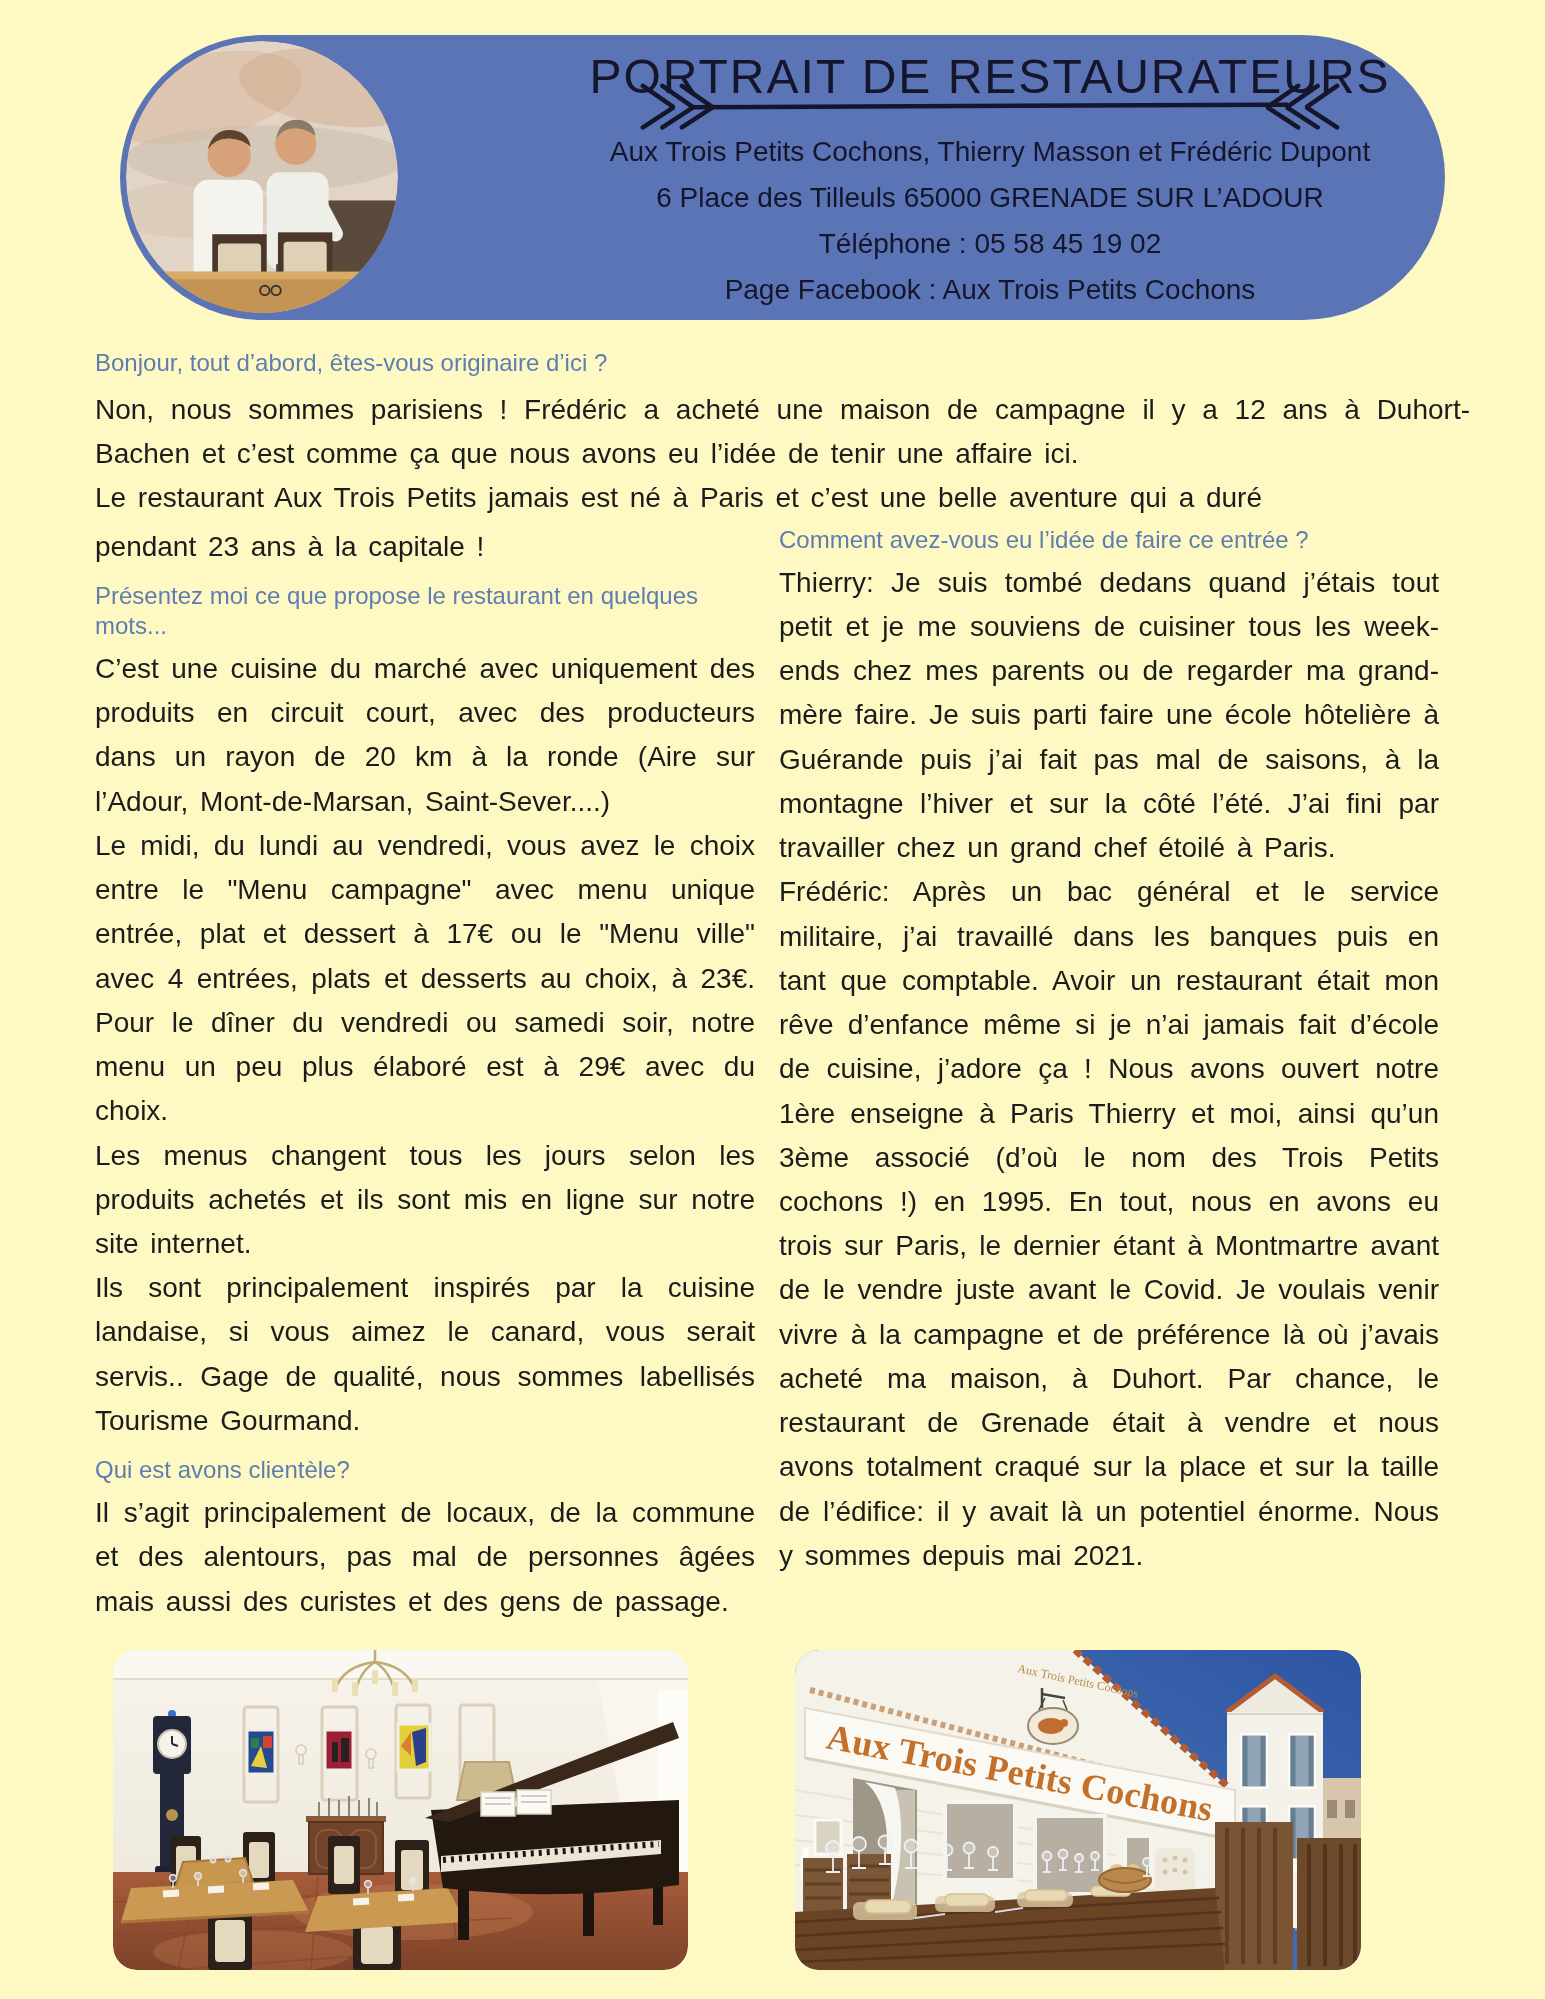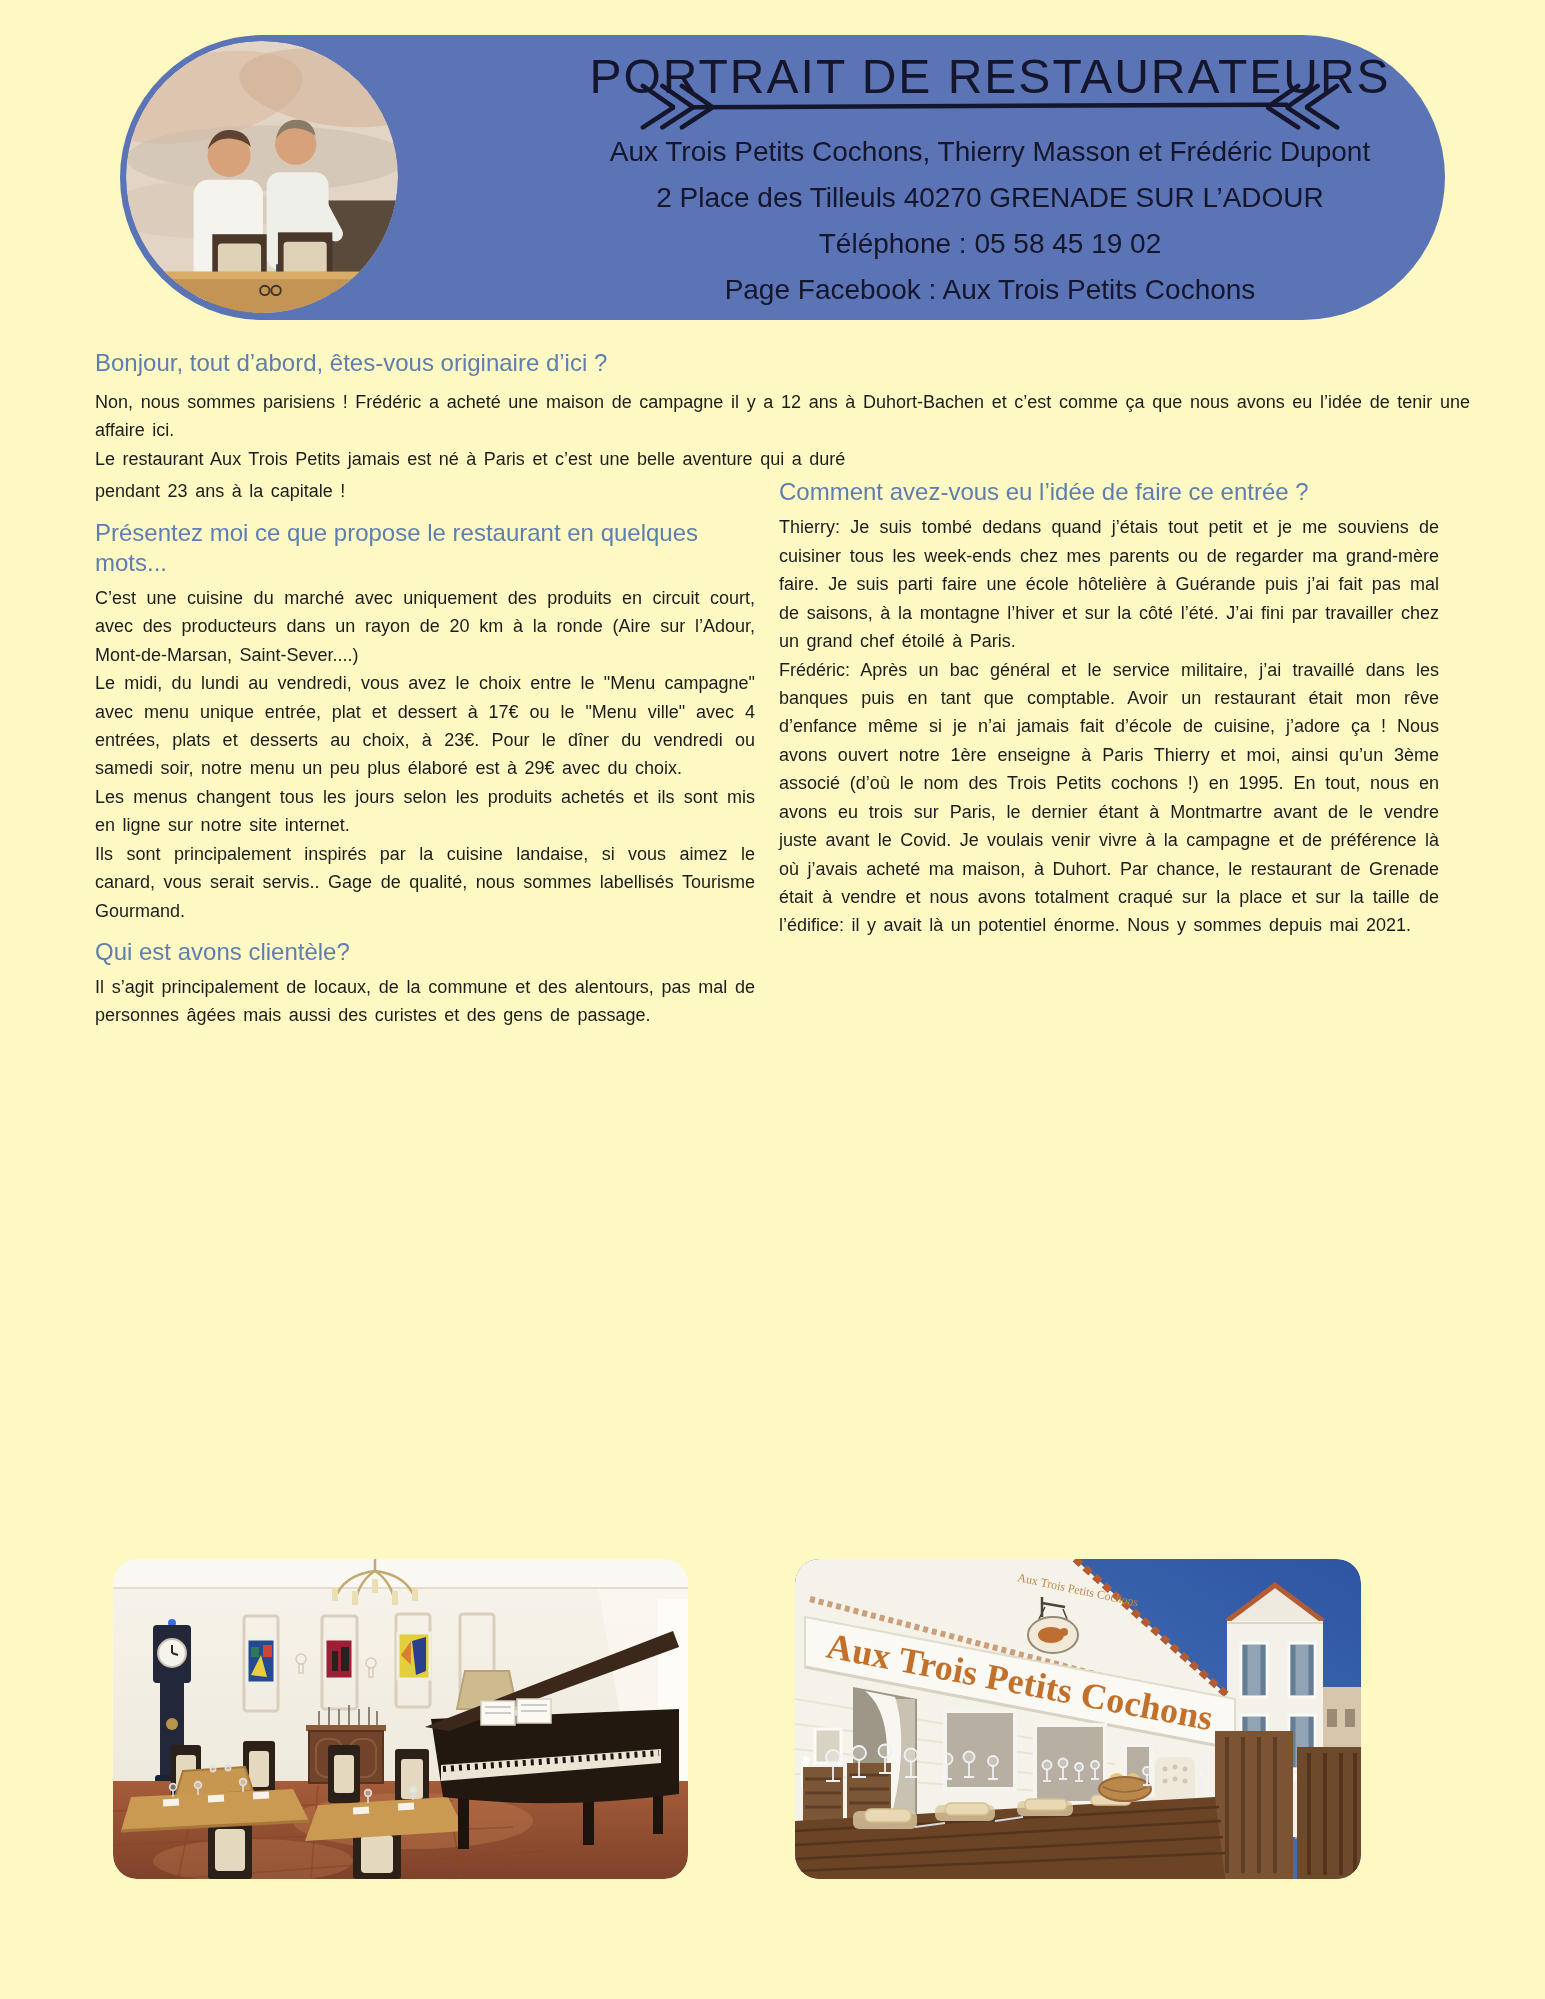--- a/index.html
+++ b/index.html
@@ -13,21 +13,21 @@
   .htext{position:absolute;left:320px;top:14px;width:1100px;text-align:center;color:#15152b;}
   .title{font-size:48px;line-height:1.15;letter-spacing:2px;font-weight:400;white-space:nowrap;}
   .arrow-svg{display:block;width:1080px;height:52px;margin:-26px auto 0 auto;}
   .subtitle{font-size:28px;margin-top:6px;white-space:nowrap;}
   .hline{font-size:28px;margin-top:14px;white-space:nowrap;}
 
   
   .main{position:absolute;left:95px;top:348px;width:1375px;}
   h2{font-weight:400;color:#5e7db1;font-size:24px;line-height:1.25;margin:0;}
   .q1{margin:0 0 10px 0;}
-  p.body{font-size:18px;line-height:1.58;margin:0;text-align:justify;word-spacing:0.14em;}
+  p.body{font-size:28px;line-height:1.58;margin:0;text-align:justify;word-spacing:0.14em;}
   .columns{display:grid;grid-template-columns:660px 660px;column-gap:24px;min-height:1402px;margin-top:4px;}
   .col{display:flex;flex-direction:column;}
   .col h2.mid{margin:12px 0 6px 0;}
   figure{margin:auto 0 0 18px;padding:0;padding-top:26px;}
   figure.right{margin-left:16px;}
   .photo{display:block;border-radius:24px;}
 </style>
 </head>
 <body>
 
@@ -87,21 +87,21 @@
           <path d="M84 45 L996 41"></path>
           <path d="M6 12 L52 44 M6 76 L52 46"></path>
           <path d="M36 12 L82 44 M36 76 L82 46"></path>
           <path d="M66 12 L112 44 M66 76 L112 46"></path>
           <path d="M1074 12 L1028 44 M1074 76 L1028 46"></path>
           <path d="M1044 12 L998 44 M1044 76 L998 46"></path>
           <path d="M1014 12 L968 44 M1014 76 L968 46"></path>
         </g>
       </svg>
       <div class="subtitle">Aux Trois Petits Cochons, Thierry Masson et Frédéric Dupont</div>
-      <div class="hline">2 Place des Tilleuls 40270 GRENADE SUR L’ADOUR</div>
+      <div class="hline">6 Place des Tilleuls 65000 GRENADE SUR L’ADOUR</div>
       <div class="hline">Téléphone : 05 58 45 19 02</div>
       <div class="hline">Page Facebook : Aux Trois Petits Cochons</div>
     </div>
   </div>
 
   <div class="main">
     <h2 class="q1">Bonjour, tout d’abord, êtes-vous originaire d’ici ?</h2>
     <p class="body">Non, nous sommes parisiens ! Frédéric a acheté une maison de campagne il y a 12 ans à Duhort-Bachen et c’est comme ça que nous avons eu l’idée de tenir une affaire ici.</p>
     <p class="body">Le restaurant Aux Trois Petits jamais est né à Paris et c’est une belle aventure qui a duré</p>
 

